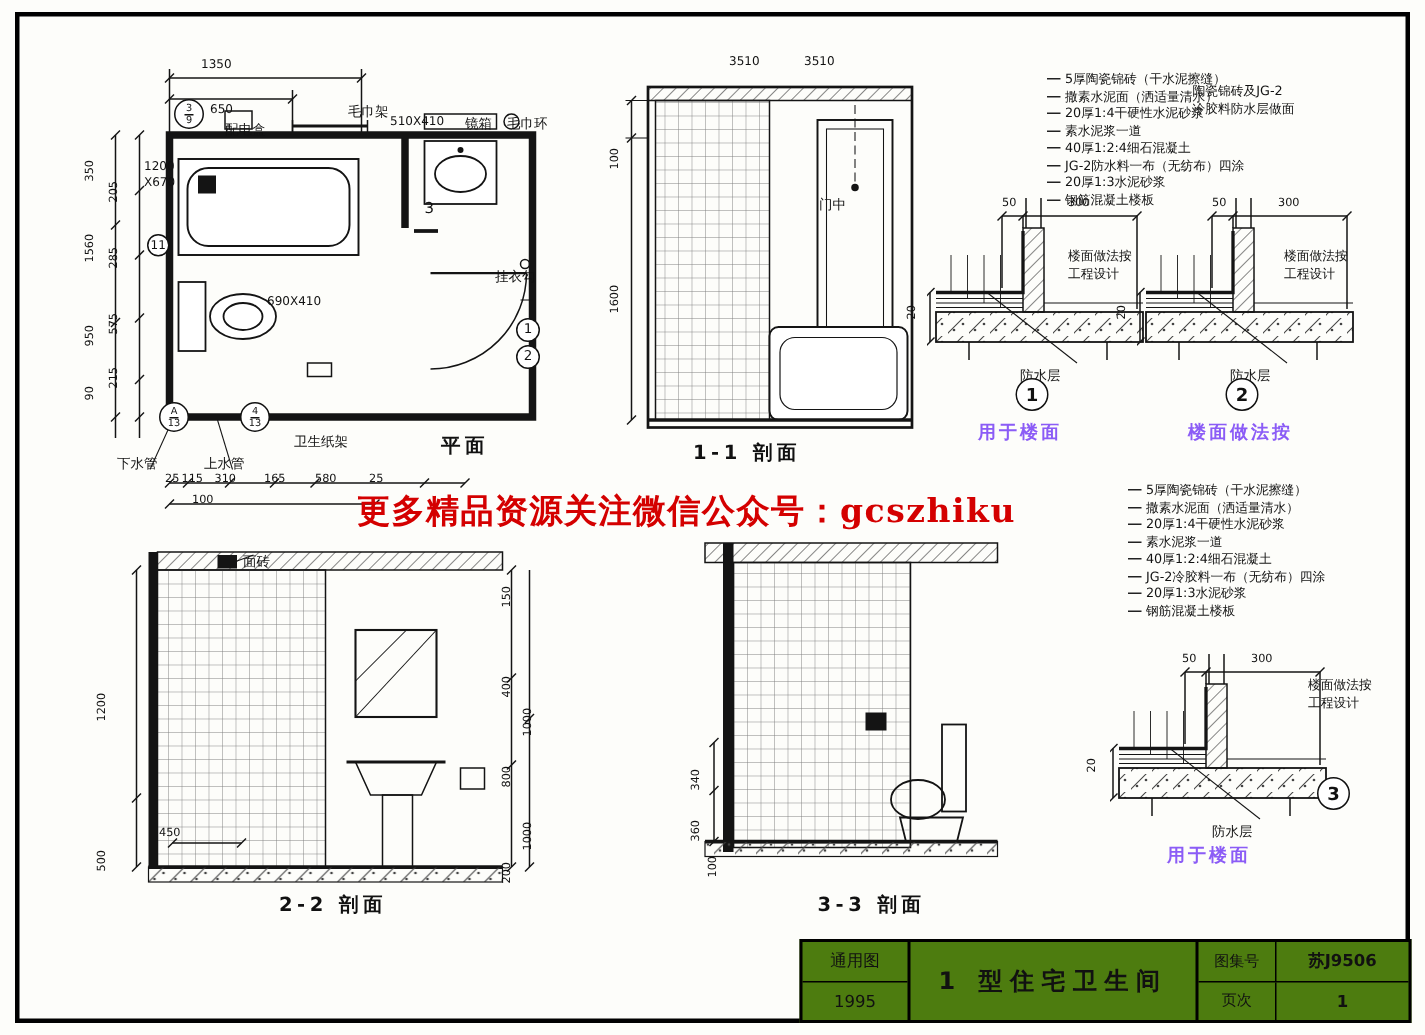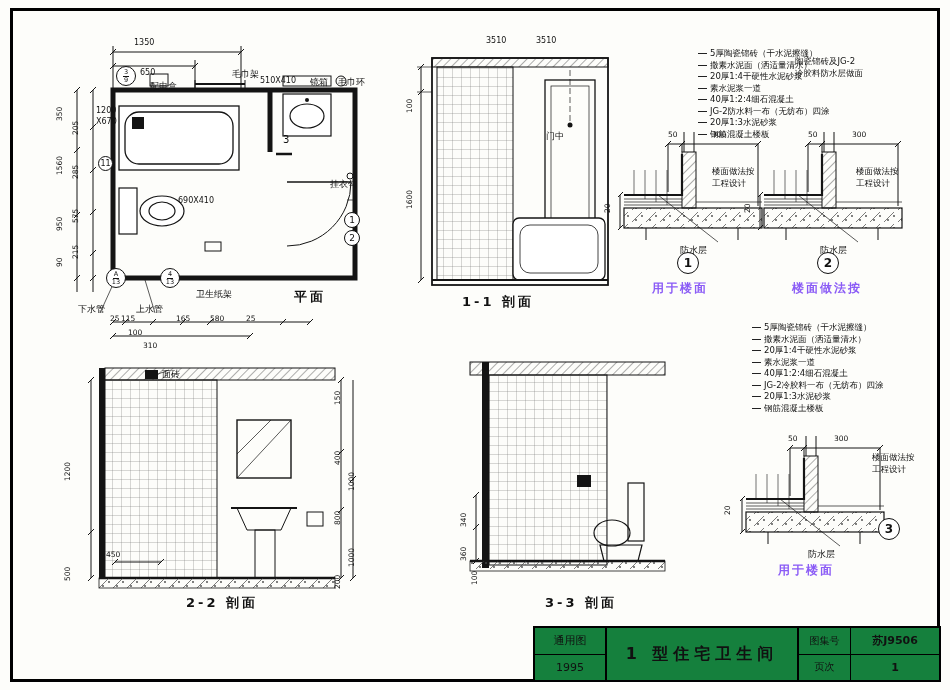--- a/index.html
+++ b/index.html
@@ -17,21 +17,21 @@
   .notes.plain .note-line::before{display:none}
   .bub{position:absolute;border:1.6px solid #111;border-radius:50%;background:#fff;display:flex;align-items:center;justify-content:center;color:#111}
   .bub.big{width:22px;height:22px;font-size:12px;font-weight:bold}
   .bub.sm{width:16px;height:16px;font-size:9px}
   .bub.sm2{width:15px;height:15px;font-size:8px}
   .bub.frac{width:20px;height:20px;flex-direction:column;font-size:6.5px;line-height:7px}
   .bub.frac .ft{border-bottom:1px solid #111;padding:0 1px}
   .wm{position:absolute;left:238px;top:326px;font-size:22px;font-weight:bold;letter-spacing:1px;font-family:"DejaVu Serif","Liberation Serif",serif;white-space:nowrap}
   #sheet-note{position:absolute;left:95px;top:620px;font-size:10px;line-height:16px;color:#111;white-space:nowrap}
   #sheet-note .l2{padding-left:26px}
-  #titleblock{position:absolute;left:533px;top:626px;width:408px;height:56px;border:2.5px solid #000;display:flex;background:#15803d}
+  #titleblock{position:absolute;left:533px;top:626px;width:408px;height:56px;border:2.5px solid #000;display:flex;background:#4d7c0f}
   .tb-a{width:72px;border-right:2px solid #000;display:flex;flex-direction:column}
   .tb-a>div{flex:1;display:flex;align-items:center;justify-content:center;font-size:11px}
   .tb-a>div:first-child{border-bottom:1.5px solid #000}
   .tb-b{flex:1;display:flex;align-items:center;justify-content:center;font-size:16px;font-weight:bold;letter-spacing:5px;white-space:nowrap}
   .tb-c{width:142px;border-left:2px solid #000;display:flex;flex-direction:column}
   .tb-row{flex:1;display:flex}
   .tb-row:first-child{border-bottom:1.5px solid #000}
   .tb-row .k{width:52px;border-right:1.5px solid #000;display:flex;align-items:center;justify-content:center;font-size:10px}
   .tb-row .v{flex:1;display:flex;align-items:center;justify-content:center;font-size:11px;font-weight:bold}
 </style>
@@ -187,21 +187,21 @@
       <span class="lbl" style="left: 338px; top: 76px;">毛巾环</span>
       <span class="lbl" style="left: 96px; top: 106px; font-size: 8px;">1200</span>
       <span class="lbl" style="left: 96px; top: 117px; font-size: 8px;">X670</span>
       <span class="lbl" style="left: 178px; top: 196px; font-size: 8px;">690X410</span>
       <span class="lbl" style="left: 330px; top: 178px;">挂衣勾</span>
       <span class="lbl" style="left: 196px; top: 288px;">卫生纸架</span>
       <span class="lbl" style="left: 78px; top: 303px;">下水管</span>
       <span class="lbl" style="left: 136px; top: 303px;">上水管</span>
       <span class="lbl" style="left: 110px; top: 314px; font-size: 7.5px;">25</span>
       <span class="lbl" style="left: 121px; top: 314px; font-size: 7.5px;">115</span>
-      <span class="lbl" style="left: 143px; top: 314px; font-size: 7.5px; margin-top: 27px;">310</span>
+      <span class="lbl" style="left: 143px; top: 314px; font-size: 7.5px;">310</span>
       <span class="lbl" style="left: 176px; top: 314px; font-size: 7.5px;">165</span>
       <span class="lbl" style="left: 210px; top: 314px; font-size: 7.5px;">580</span>
       <span class="lbl" style="left: 246px; top: 314px; font-size: 7.5px;">25</span>
       <span class="lbl" style="left: 128px; top: 328px; font-size: 7.5px;">100</span>
       <span class="lbl" style="left: 64px; top: 112px; font-size: 7.5px; transform: rotate(-90deg);">350</span>
       <span class="lbl" style="left: 64px; top: 166px; font-size: 7.5px; transform: rotate(-90deg);">1560</span>
       <span class="lbl" style="left: 64px; top: 222px; font-size: 7.5px; transform: rotate(-90deg);">950</span>
       <span class="lbl" style="left: 64px; top: 258px; font-size: 7.5px; transform: rotate(-90deg);">90</span>
       <span class="lbl" style="left: 80px; top: 126px; font-size: 7.5px; transform: rotate(-90deg);">205</span>
       <span class="lbl" style="left: 80px; top: 170px; font-size: 7.5px; transform: rotate(-90deg);">285</span>
@@ -282,20 +282,21 @@
     </div>
   <span class="lbl" style="left:820px;top:244px">防水层</span>
   <div class="bub big" style="left:817px;top:252px">2</div>
   <span class="cap" style="left:792px;top:280px">楼面做法按</span>
   <div class="layer">
       <span class="lbl" style="left: 808px; top: 130px; font-size: 7.5px;">50</span>
       <span class="lbl" style="left: 852px; top: 130px; font-size: 7.5px;">300</span>
       <span class="lbl" style="left: 752px; top: 204px; font-size: 7.5px; transform: rotate(-90deg);">20</span>
     </div>
 
+  <div class="wm" style="color: rgb(212, 0, 0);">更多精品资源关注微信公众号：gcszhiku</div>
 
   <svg style="left:85px;top:362px" width="265" height="238" viewBox="0 0 265 238">
     <g fill="none" stroke="#141414" stroke-width="1">
       <rect x="20" y="6" width="230" height="12" fill="url(#hatch)"></rect>
       <rect x="14" y="6" width="6" height="210" fill="#141414" stroke="none"></rect>
       <rect x="20" y="18" width="112" height="198" fill="url(#tile)"></rect>
       <rect x="60" y="8" width="13" height="9" fill="#141414" stroke="none"></rect>
       <line x1="73" y1="12" x2="84" y2="8" stroke-width="0.7"></line>
       <g stroke-width="1.4">
         <rect x="152" y="58" width="54" height="58"></rect>

